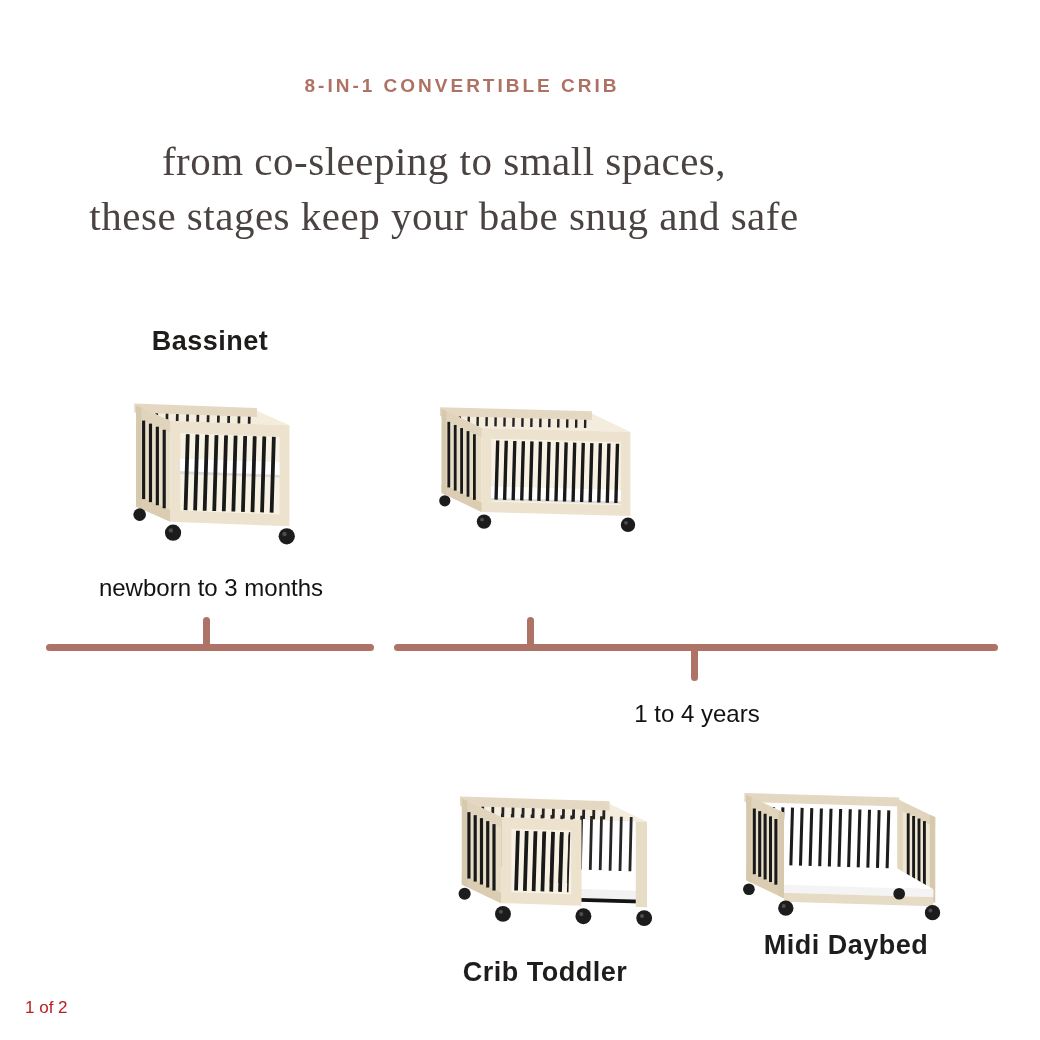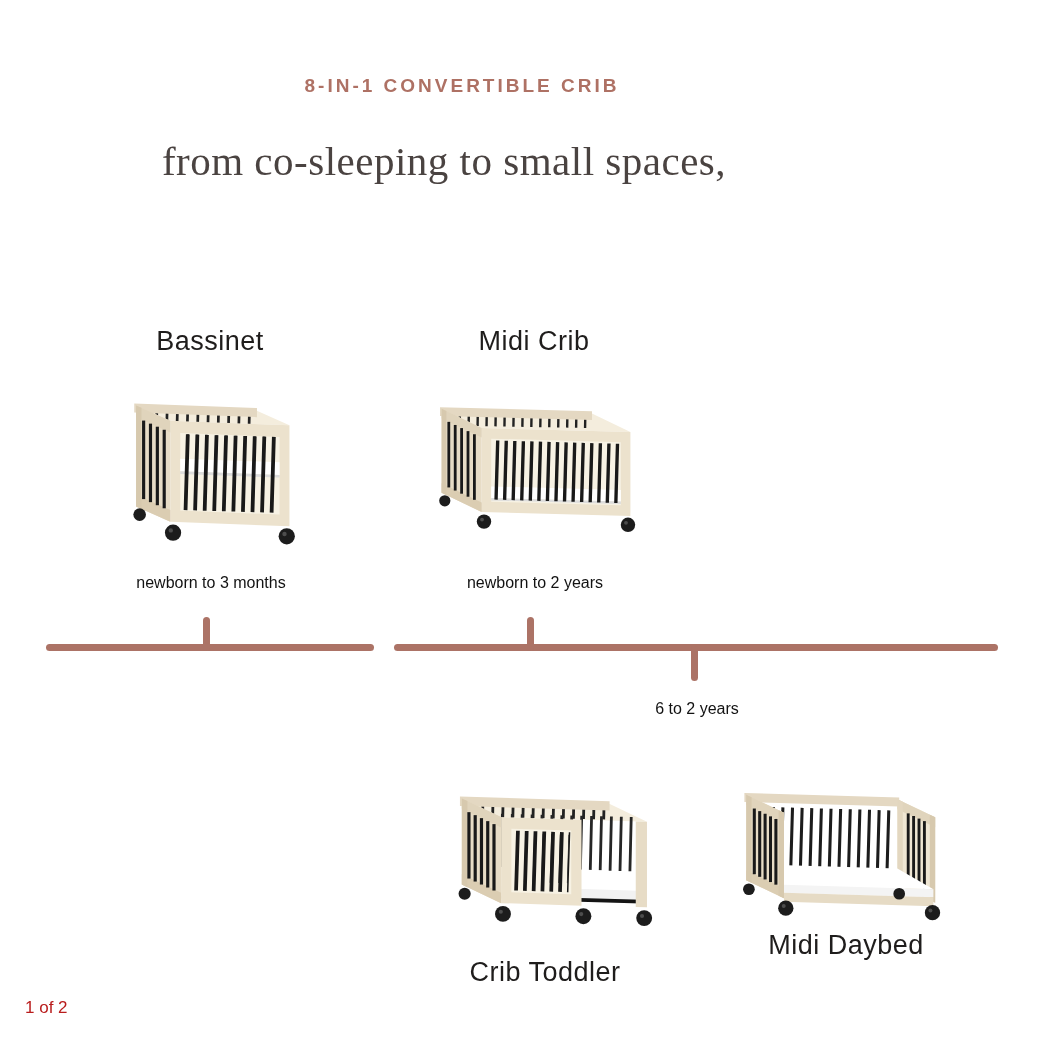--- a/index.html
+++ b/index.html
@@ -4,40 +4,40 @@
 <style>
   html,body{margin:0;padding:0;background:#ffffff;}
   .canvas{position:relative;width:1040px;height:1040px;background:#ffffff;overflow:hidden;
           font-family:"Liberation Sans",sans-serif;color:#1a1a1a;}
   .abs{position:absolute;}
   .eyebrow{left:0;top:75px;width:924px;text-align:center;color:#ae7164;
            font-size:19px;font-weight:600;letter-spacing:3px;}
   .headline{left:0;top:134px;width:888px;text-align:center;
             font-family:"Liberation Serif",serif;font-weight:400;
             font-size:41px;line-height:55px;color:#4a4341;letter-spacing:0.5px;}
-  .crib-name{width:300px;text-align:center;font-size:27px;color:#1f1d1c;letter-spacing:0.5px;}
-  .range-label{width:300px;text-align:center;font-size:16px;color:#121212;}
+  .crib-name{width:300px;text-align:center;font-size:27px;color:#1f1d1c;letter-spacing:0.5px;font-weight:bold;}
+  .range-label{width:300px;text-align:center;font-size:24px;color:#121212;}
   .tl{background:#ac7366;}
   .tl-seg{height:7px;border-radius:4px;}
   .tl-tick{width:7px;border-radius:4px;}
   .pagination{left:25px;top:998px;font-size:17px;color:#b91c1c;}
   svg{display:block;}
 </style>
 </head>
 <body>
 
 <div class="canvas">
 
   <div class="abs eyebrow">8-IN-1 CONVERTIBLE CRIB</div>
   <div class="abs headline">
     <div>from co-sleeping to small spaces,</div>
+    <div>these stages keep your babe snug and safe</div>
   </div>
 
   <div class="abs crib-name" style="left:60px;top:326px">Bassinet</div>
-  <div class="abs crib-name" style="left:384px;top:326px">Midi Crib</div>
 
   <svg class="abs" style="left:118px;top:372px" width="185" height="176" viewBox="0 0 205 195" aria-hidden="true">
     <polygon points="58,54 190,59 152,42 20,37" fill="#f4eddd"></polygon>
     <line x1="30" y1="48" x2="150" y2="51" stroke="#222222" stroke-width="14" stroke-dasharray="3 8.4"></line>
     <polygon points="18,35 154,40 154,50 18,45" fill="#e4d8c2"></polygon>
     <polygon points="58,166 190,171 190,59 58,54" fill="#ece2cd"></polygon>
     <polygon points="69,67.5 179,72 179,158 69,153.5" fill="#f7f2e4"></polygon>
     <line x1="75" y1="105" x2="174" y2="108" stroke="#2f2f2f" stroke-width="72" stroke-dasharray="2.6 8"></line>
     <polygon points="69,96 179,100 179,114 69,110" fill="#ffffff"></polygon>
     <polygon points="69,110 179,114 179,117 69,113" fill="#dcdcdc"></polygon>
@@ -77,28 +77,27 @@
     <line x1="55" y1="63.9" x2="55" y2="145.9" stroke="#191919" stroke-width="3.5"></line>
     <line x1="63" y1="67.8" x2="63" y2="149.8" stroke="#191919" stroke-width="3.5"></line>
     <circle cx="26" cy="151" r="7" fill="#1c1c1c"></circle>
     <circle cx="75" cy="177" r="9" fill="#1c1c1c"></circle>
       <circle cx="72.5" cy="174.5" r="2.4" fill="#4d4d4d"></circle>
     <circle cx="255" cy="181" r="9" fill="#1c1c1c"></circle>
       <circle cx="252.5" cy="178.5" r="2.4" fill="#4d4d4d"></circle>
   </svg>
 
   <div class="abs range-label" style="left:61px;top:574px">newborn to 3 months</div>
-  <div class="abs range-label" style="left:385px;top:574px">newborn to 2 years</div>
 
   <div class="abs tl tl-seg" style="left:46px;top:644px;width:328px"></div>
   <div class="abs tl tl-tick" style="left:203px;top:617px;height:34px"></div>
   <div class="abs tl tl-seg" style="left:394px;top:644px;width:604px"></div>
   <div class="abs tl tl-tick" style="left:527px;top:617px;height:34px"></div>
   <div class="abs tl tl-tick" style="left:691px;top:646px;height:35px"></div>
-  <div class="abs range-label" style="left:547px;top:700px">6 to 2 years</div>
+  <div class="abs range-label" style="left:547px;top:700px">1 to 4 years</div>
 
   <svg class="abs" style="left:443px;top:761px" width="220" height="173" viewBox="0 0 235 185" aria-hidden="true">
     <polygon points="62,60 218,65 176,45 20,40" fill="#f4eddd"></polygon>
     <line x1="30" y1="53" x2="174" y2="56" stroke="#222222" stroke-width="13" stroke-dasharray="3 7.8"></line>
     <polygon points="18,38 178,43 178,53 18,48" fill="#e4d8c2"></polygon>
     <line x1="40" y1="85" x2="204" y2="89" stroke="#262626" stroke-width="58" stroke-dasharray="3 7.6"></line>
     <polygon points="26,112 176,117 216,139 62,134" fill="#ffffff"></polygon>
     <polygon points="62,134 216,139 216,149 62,144" fill="#f2f2f2"></polygon>
     <polygon points="62,144 216,149 216,152 62,147" fill="#dcdcdc"></polygon>
     <polygon points="146,146.5 212,148.5 212,152.5 146,150.5" fill="#141414"></polygon>

